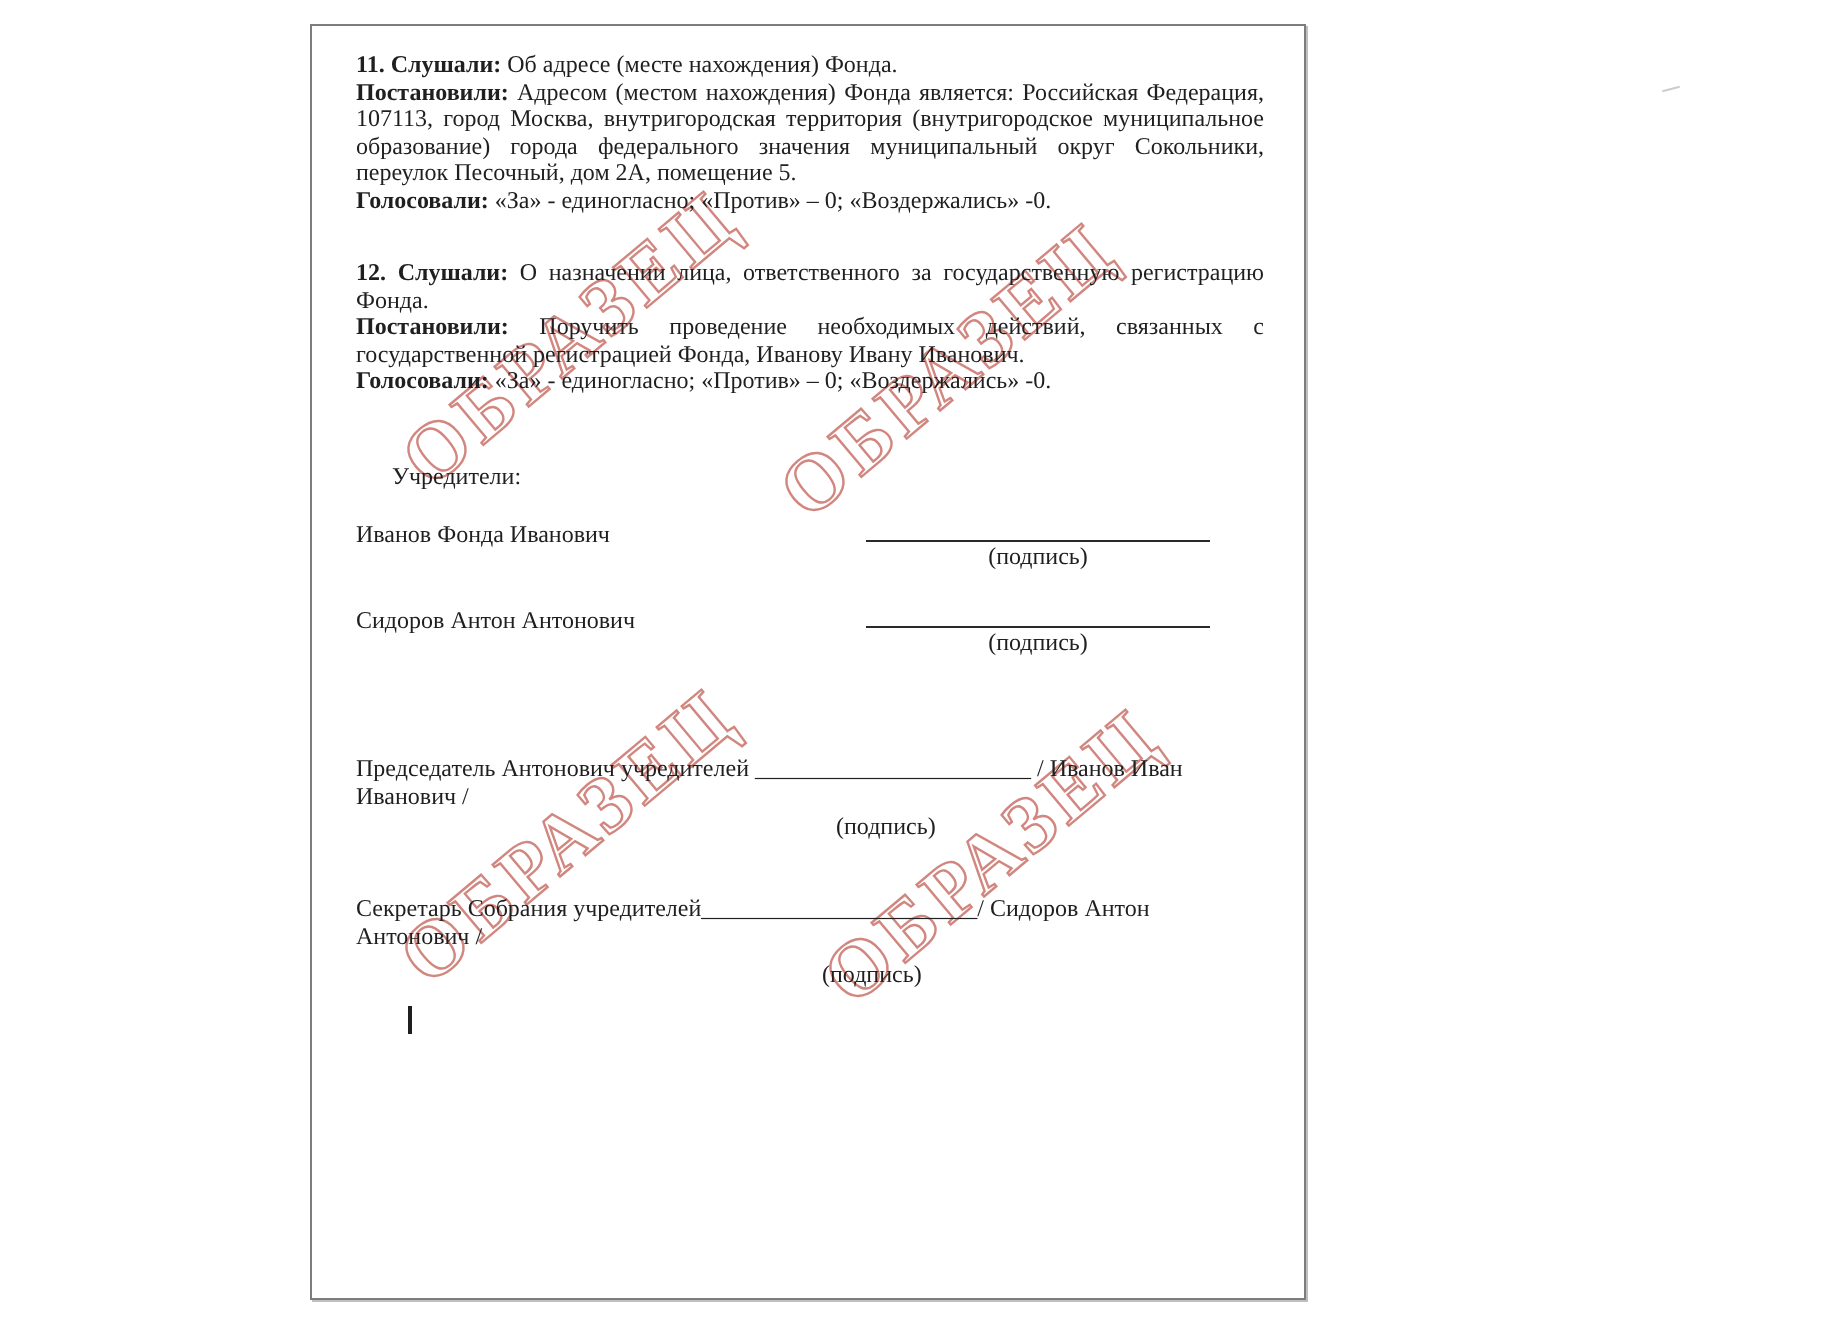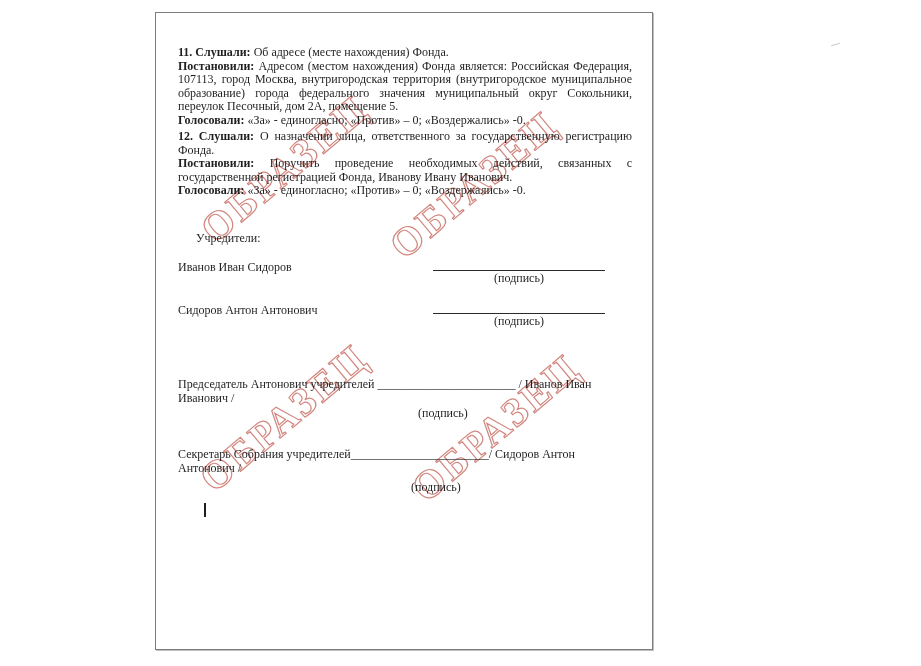--- a/index.html
+++ b/index.html
@@ -53,36 +53,36 @@
 
   <div class="page">
 
     <div class="watermark" style="left:-1px; top:130px; transform:rotate(-40deg);">ОБРАЗЕЦ</div>
     <div class="watermark" style="left:188px; top:146px; transform:rotate(-40deg);">ОБРАЗЕЦ</div>
     <div class="watermark" style="left:-2px; top:379px; transform:rotate(-40deg);">ОБРАЗЕЦ</div>
     <div class="watermark" style="left:210px; top:389px; transform:rotate(-40deg);">ОБРАЗЕЦ</div>
 
     <div class="content">
 
-      <div class="block" style="top:1px;margin-top:20px;">
+      <div class="block" style="top:1px;">
         <div class="para"><b>11. Слушали:</b> <span>Об адресе (месте нахождения) Фонда.</span></div>
         <div class="para"><b>Постановили:</b> <span>Адресом (местом нахождения) Фонда является: Российская Федерация, 107113, город Москва, внутригородская территория (внутригородское муниципальное образование) города федерального значения муниципальный округ Сокольники, переулок Песочный, дом 2А, помещение 5.</span></div>
         <div class="para"><b>Голосовали:</b> <span>«За» - единогласно; «Против» – 0; «Воздержались» -0.</span></div>
       </div>
 
       <div class="block" style="top:105px;">
         <div class="para"><b>12. Слушали:</b> <span>О назначении лица, ответственного за государственную регистрацию Фонда.</span></div>
         <div class="para"><b>Постановили:</b> <span>Поручить проведение необходимых действий, связанных с государственной регистрацией Фонда, Иванову Ивану Иванович.</span></div>
         <div class="para"><b>Голосовали:</b> <span>«За» - единогласно; «Против» – 0; «Воздержались» -0.</span></div>
       </div>
 
       <div class="block founders-heading" style="top:207px;">Учредители:</div>
 
       <div class="block founder-row" style="top:236px;">
-        <span class="founder-name">Иванов Иван Сидоров</span>
+        <span class="founder-name">Иванов Фонда Иванович</span>
         <div class="sig-block">
           <div class="sig-line"></div>
           <div class="sig-caption">(подпись)</div>
         </div>
       </div>
 
       <div class="block founder-row" style="top:279px;">
         <span class="founder-name">Сидоров Антон Антонович</span>
         <div class="sig-block">
           <div class="sig-line"></div>

